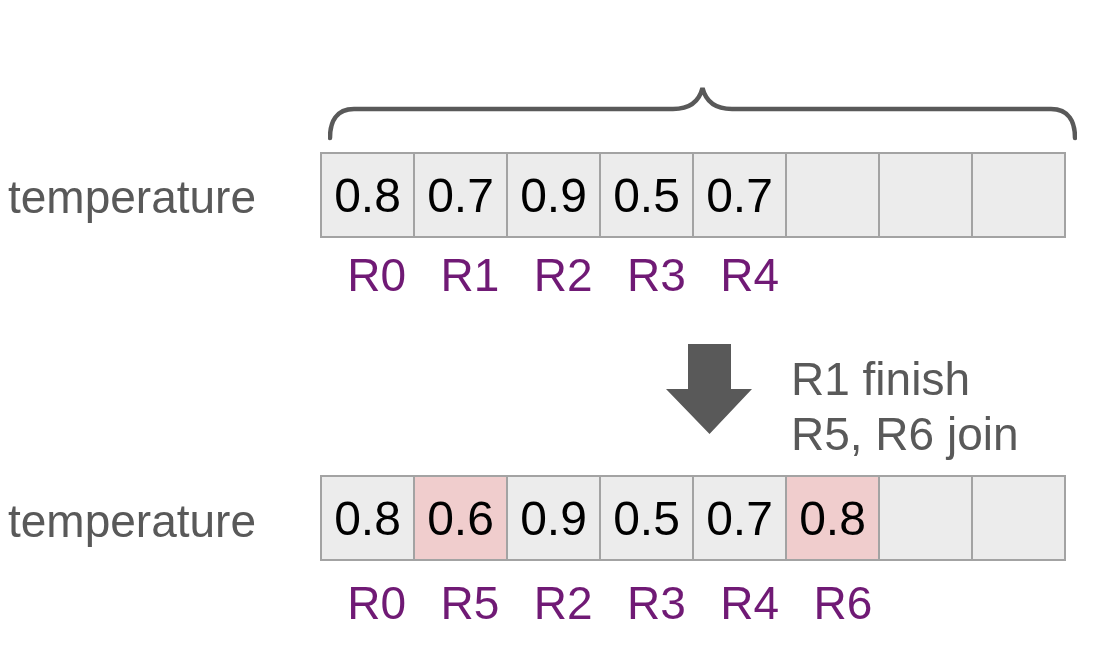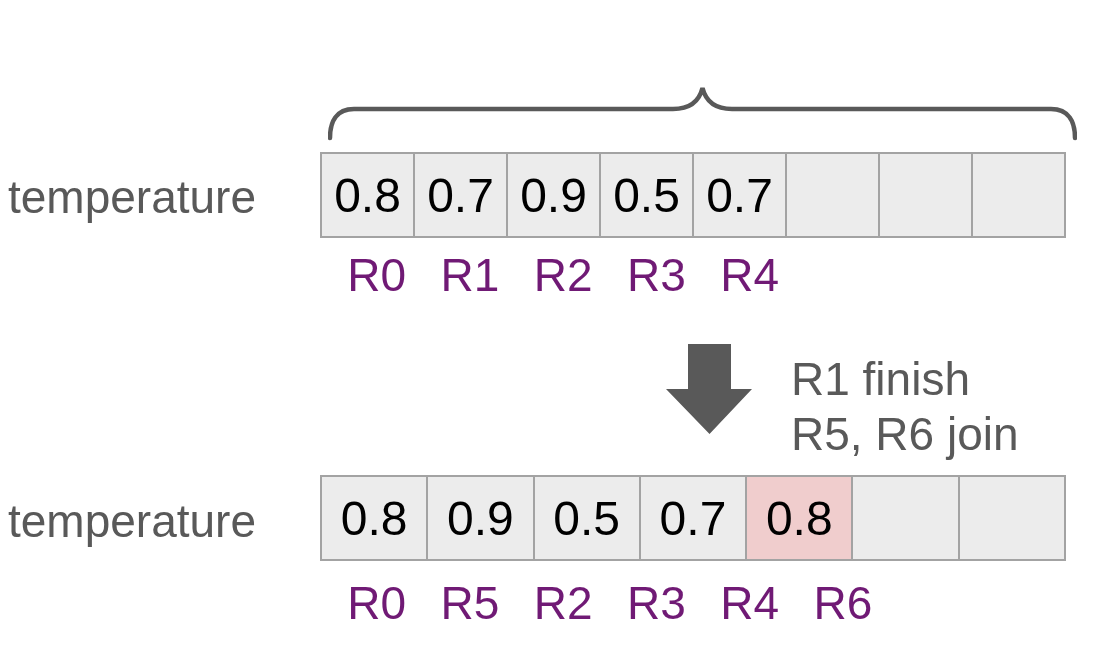--- a/index.html
+++ b/index.html
@@ -119,20 +119,21 @@
 
   <div class="transition-text">
     <div>R1 finish</div>
     <div>R5, R6 join</div>
   </div>
 
   <div class="row-label after">temperature</div>
 
   <div class="cells after">
     <div class="cell">0.8</div>
+    <div class="cell highlight">0.6</div>
     <div class="cell">0.9</div>
     <div class="cell">0.5</div>
     <div class="cell">0.7</div>
     <div class="cell highlight">0.8</div>
     <div class="cell"></div>
     <div class="cell"></div>
   </div>
 
   <div class="req-labels after">
     <span class="req-label">R0</span>

